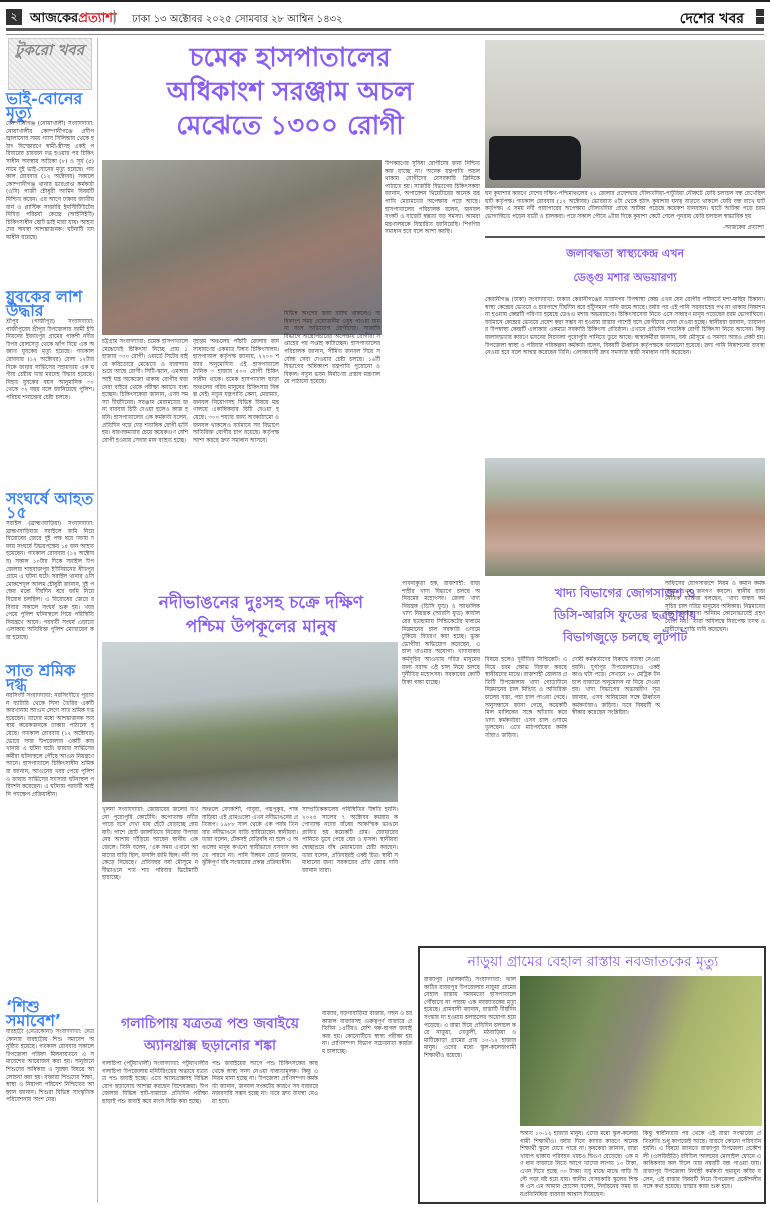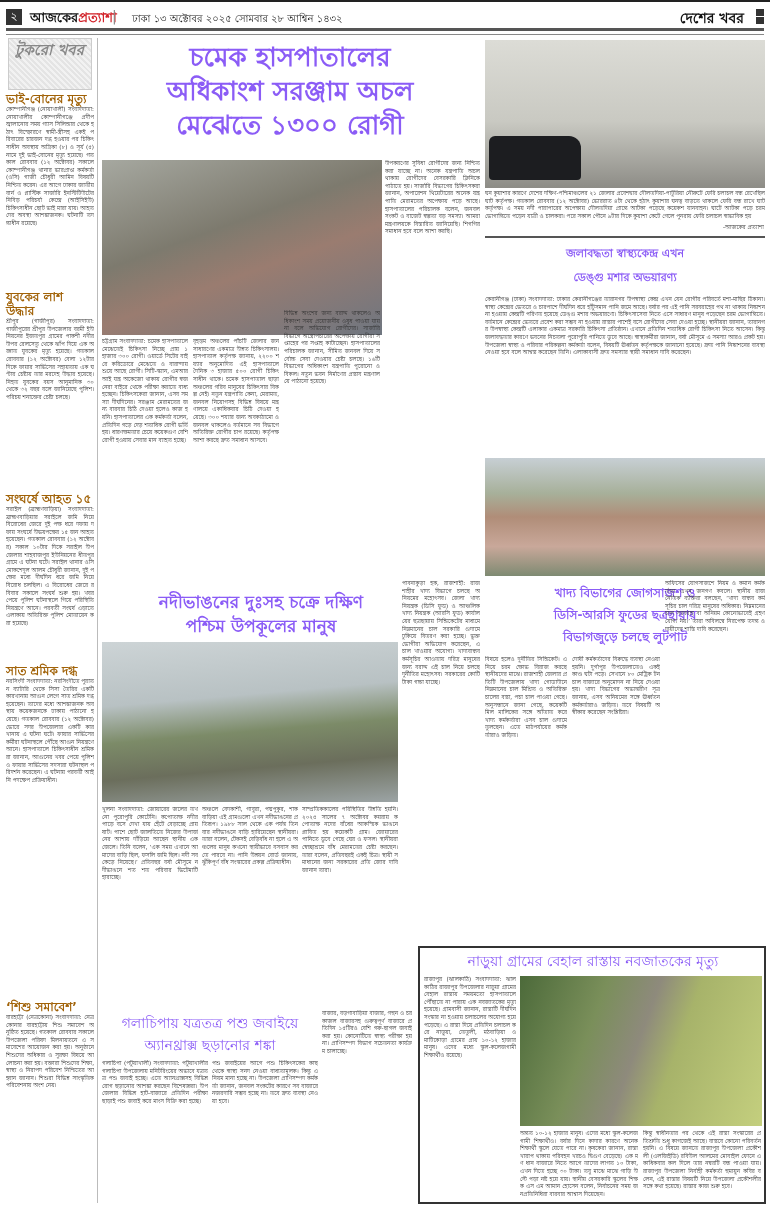--- a/index.html
+++ b/index.html
@@ -10,21 +10,21 @@
 .brand{left:30px;top:6px;font-size:13px;font-weight:bold;color:#111}
 .brand .red{color:#d2232a}
 .hsep{left:112px;top:6px;font-size:14px;color:#888}
 .dateline{left:132px;top:9px;font-size:10px;color:#222}
 .section{right:26px;top:5px;font-size:14px;font-weight:bold}
 .sec-icon{right:6px;top:6px;width:14px;height:18px}
 .sec-icon i{display:block;width:8px;height:7px;background:#333;margin:1px 0 1px 6px}
 .rule1{left:6px;top:28px;width:758px;height:3px;background:#555}
 .rule2{left:6px;top:34px;width:758px;height:1px;background:#888}
 .col{font-size:5.6px;line-height:7.6px;color:#333;text-align:justify;overflow:hidden;word-break:break-all}
-.lefthead{font-size:12px;font-weight:bold;line-height:14px;color:#a16207}
+.lefthead{font-size:16px;font-weight:bold;line-height:14px;color:#3b82f6}
 .tukro{left:8px;top:38px;width:84px;height:52px;background:repeating-linear-gradient(45deg,#e4e4e4 0 2px,#f2f2f2 2px 4px);border:1px solid #ccc;color:#888;font-size:15px;font-weight:bold;line-height:22px;padding-left:6px;font-style:italic}
 .vrule{width:1px;background:#bbb}
 .big-hl{text-align:center;font-weight:bold;color:#8b5cf6}
 .photo{background:#8a8f86}
 .caption{font-size:5.6px;line-height:7.5px;color:#333;text-align:justify}
 .box{border:2px solid #333}
 </style>
 </head>
 <body>
 
@@ -105,21 +105,21 @@
 <div class="abs big-hl" style="left:485px;top:582px;width:280px;font-size:12px;line-height:22px;font-weight:bold">
   <div>খাদ্য বিভাগের জোগসাজশ ও</div>
   <div>ডিসি-আরসি ফুডের ছত্রছায়ায়</div>
   <div>বিভাগজুড়ে চলছে লুটপাট</div>
 </div>
 <div class="abs col" style="left:402px;top:580px;width:78px;height:350px">পাবনাকুড়া হক, রাজশাহী: রাজশাহীর খাদ্য বিভাগে চলছে অনিয়মের মহোৎসব। জেলা খাদ্য নিয়ন্ত্রক (ডিসি ফুড) ও আঞ্চলিক খাদ্য নিয়ন্ত্রক (আরসি ফুড) কার্যালয়ের ছত্রছায়ায় সিন্ডিকেটের মাধ্যমে নিম্নমানের চাল সরকারি গুদামে ঢুকিয়ে বিতরণ করা হচ্ছে। ভুক্তভোগীরা অভিযোগ করেছেন, এ চাল খাওয়ার অযোগ্য। খাদ্যবান্ধব কর্মসূচির আওতায় দরিদ্র মানুষের জন্য বরাদ্দ এই চাল নিয়ে চলছে দুর্নীতির মহোৎসব। সরকারের কোটি টাকা গচ্চা যাচ্ছে।</div>
 <div class="abs col" style="left:485px;top:656px;width:82px;height:276px">বিষয়ে হলেও দুর্নীতির সিন্ডিকেট। এ নিয়ে চরম ক্ষোভ বিরাজ করছে স্থানীয়দের মাঝে। রাজশাহী জেলার প্রতিটি উপজেলায় খাদ্য গোডাউনে নিম্নমানের চাল মিশ্রিত ও অতিরিক্ত চালের বস্তা, পচা চাল পাওয়া গেছে। অনুসন্ধানে জানা গেছে, কয়েকটি মিল মালিকের সঙ্গে আঁতাত করে খাদ্য কর্মকর্তারা এসব চাল গুদামে তুলছেন। এতে মাঠপর্যায়ের কর্মকর্তারাও জড়িত।</div>
 <div class="abs col" style="left:572px;top:656px;width:88px;height:276px">দোষী কর্মকর্তাদের বিরুদ্ধে ব্যবস্থা নেওয়া হয়নি। দুর্গাপুর উপজেলাতেও একই কাণ্ড ঘটা পড়ে। সেখানে ৮০ মেট্রিক টন চাল বাজারে অনুমোদন না নিয়ে দেওয়া হয়। খাদ্য বিভাগের অভ্যন্তরীণ সূত্র জানায়, এসব অনিয়মের সঙ্গে ঊর্ধ্বতন কর্মকর্তারাও জড়িত। তবে বিষয়টি অস্বীকার করেছেন সংশ্লিষ্টরা।</div>
 <div class="abs col" style="left:665px;top:580px;width:100px;height:352px">অফিসের যোগসাজশে নিয়ম ও কমান কর্মকর্তারা এখন জনগণ কবলে। স্থানীয় রাজনৈতিক ব্যক্তিরা বলছেন, ‘খাদ্য বান্ধব কর্মসূচির চাল দরিদ্র মানুষের অধিকার। নিম্নমানের চাল সরবরাহ বা অনিয়ম কোনোভাবেই গ্রহণযোগ্য নয়।’ তারা অবিলম্বে নিরপেক্ষ তদন্ত ও দায়ীদের শাস্তি দাবি করেছেন।</div>
 
-<div class="abs big-hl" style="left:100px;top:1012px;width:220px;font-size:14px;line-height:22px;font-weight:normal">
+<div class="abs big-hl" style="left:100px;top:1012px;width:220px;font-size:14px;line-height:22px;font-weight:bold">
   <div>গলাচিপায় যত্রতত্র পশু জবাইয়ে</div>
   <div>অ্যানথ্রাক্স ছড়ানোর শঙ্কা</div>
 </div>
 <div class="abs col" style="left:102px;top:1060px;width:106px;height:142px">গলাচিপা (পটুয়াখালী) সংবাদদাতা: পটুয়াখালীর গলাচিপা উপজেলায় মনিটরিংয়ের অভাবে যত্রতত্র পশু জবাই হচ্ছে। এতে অ্যানথ্রাক্সসহ বিভিন্ন রোগ ছড়ানোর আশঙ্কা করছেন বিশেষজ্ঞরা। উপজেলার বিভিন্ন হাট-বাজারে প্রতিদিন পরীক্ষা ছাড়াই পশু জবাই করে মাংস বিক্রি করা হচ্ছে।</div>
 <div class="abs col" style="left:212px;top:1060px;width:106px;height:142px">পশু জবাইয়ের আগে পশু চিকিৎসকের কাছ থেকে স্বাস্থ্য সনদ নেওয়া বাধ্যতামূলক। কিন্তু এ নিয়ম মানা হচ্ছে না। উপজেলা প্রাণিসম্পদ কর্মকর্তা জানান, জনবল সংকটের কারণে সব বাজারে নজরদারি সম্ভব হচ্ছে না। তবে দ্রুত ব্যবস্থা নেওয়া হবে।</div>
 <div class="abs col" style="left:322px;top:1010px;width:90px;height:192px">বাজার, বড়গাবাড়িয়া বাজার, গহুন ও চরকাজল বাজারসহ গুরুত্বপূর্ণ বাজারে প্রতিদিন ১৫টিরও বেশি গরু-ছাগল জবাই করা হয়। কোনোটিতে স্বাস্থ্য পরীক্ষা হয় না। প্রাণিসম্পদ বিভাগ সচেতনতা কার্যক্রম চালাচ্ছে।</div>
 
 <div class="abs box" style="left:418px;top:946px;width:348px;height:258px"></div>
 <div class="abs big-hl" style="left:422px;top:950px;width:342px;font-size:14px;line-height:22px;font-weight:normal">নাড়ুয়া গ্রামের বেহাল রাস্তায় নবজাতকের মৃত্যু</div>
 <div class="abs col" style="left:424px;top:976px;width:92px;height:222px">রাজাপুর (ঝালকাঠি) সংবাদদাতা: ঝালকাঠির রাজাপুর উপজেলার নাড়ুয়া গ্রামের বেহাল রাস্তায় সময়মতো হাসপাতালে পৌঁছাতে না পারায় এক নবজাতকের মৃত্যু হয়েছে। গ্রামবাসী জানান, রাস্তাটি দীর্ঘদিন সংস্কার না হওয়ায় চলাচলের অযোগ্য হয়ে পড়েছে। এ রাস্তা দিয়ে প্রতিদিন চলাচল করে নাড়ুয়া, তেতুলী, মঠবাড়িয়া ও মাটিকোড়া গ্রামের প্রায় ১০-১২ হাজার মানুষ। এদের মধ্যে স্কুল-কলেজগামী শিক্ষার্থীও রয়েছে।</div>

